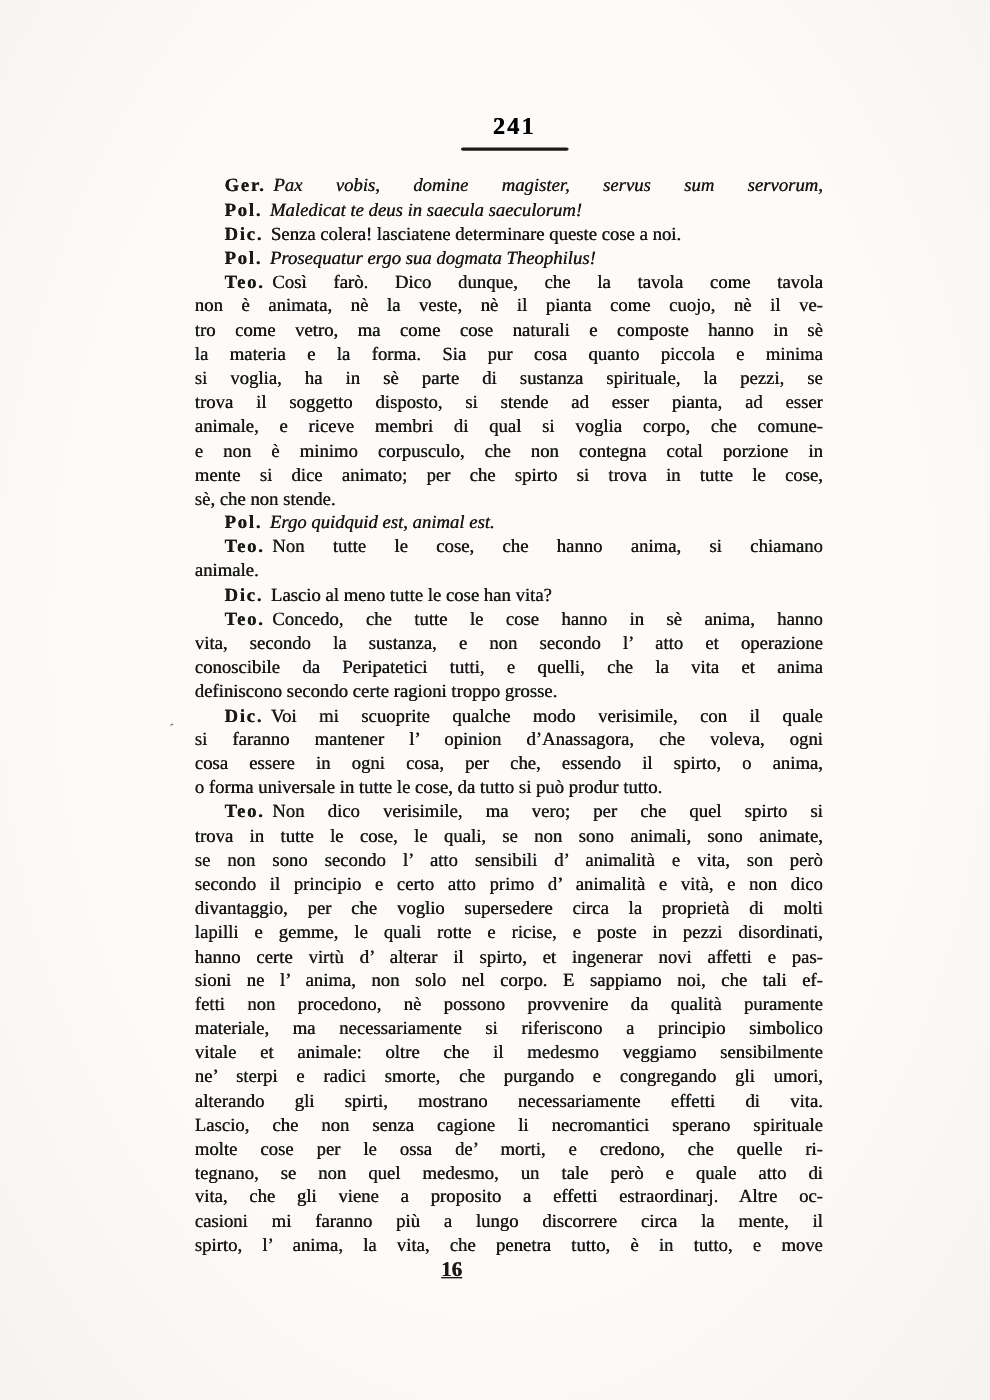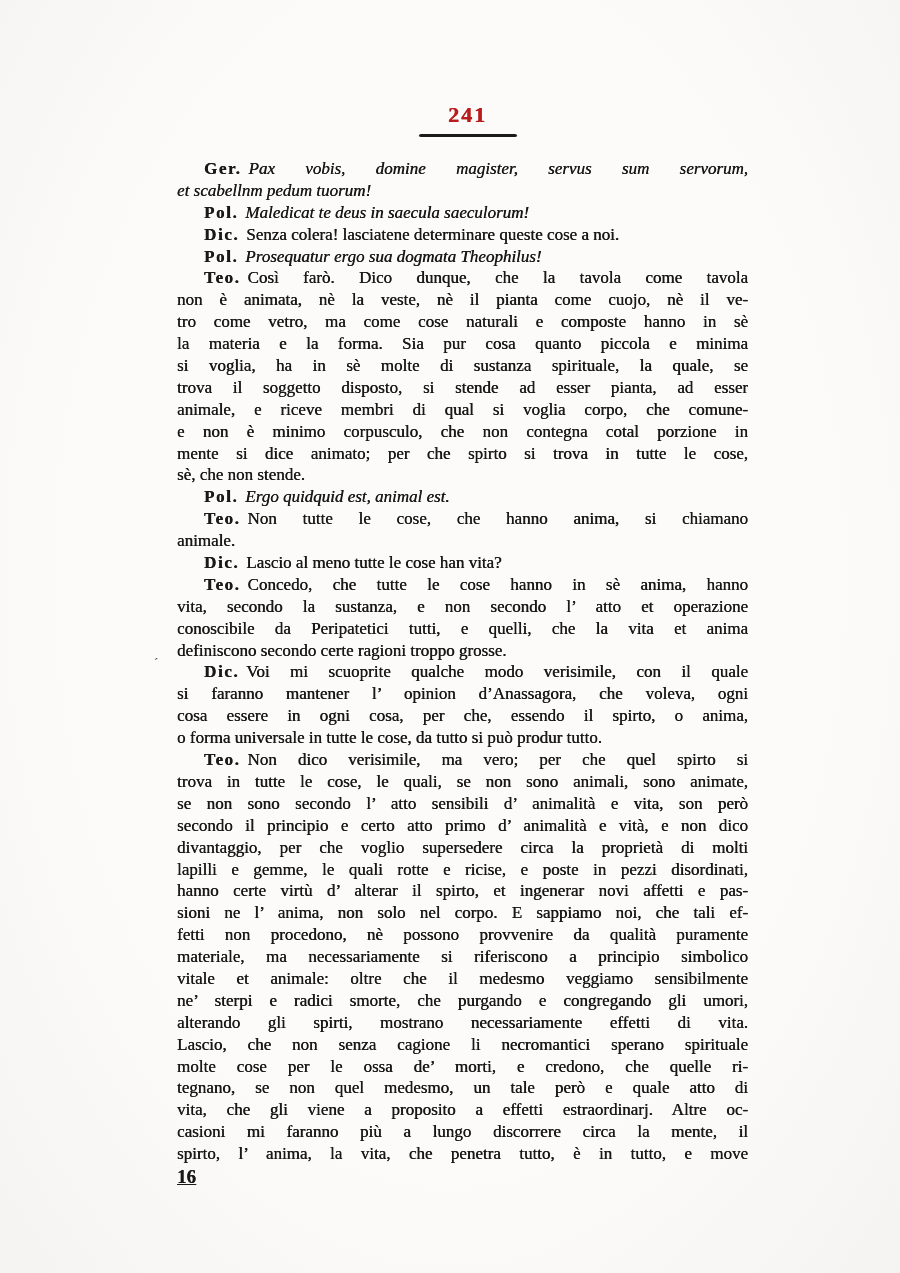--- a/index.html
+++ b/index.html
@@ -23,21 +23,21 @@
     position: absolute;
     left: 177px; top: 102px;
     width: 571px;
   }
   .folio-wrap { text-align: center; margin-left: 10px; }
   .folio {
     display: inline-block;
     font-size: 22px;
     font-weight: bold;
     letter-spacing: 2px;
-    color: #b91c1c;
+    color: #000000;
     text-shadow: 0.4px 0 0 currentColor;
   }
   .header-rule {
     width: 98px;
     height: 3px;
     margin: 6px auto 0 auto;
     background: #1c1b1a;
     border-radius: 2px / 1.5px;
   }
   .textblock {
@@ -58,21 +58,21 @@
   .speaker {
     font-weight: bold;
     font-style: normal;
     letter-spacing: 1.6px;
     margin-right: 7px;
   }
   .it .t { font-style: italic; }
   .signature {
     margin-top: 1px;
     padding-right: 104px;
-    text-align: left;
+    text-align: center;
     font-size: 19px;
     font-weight: bold;
     text-shadow: 0.3px 0 0 currentColor;
     text-decoration: underline;
   }
   .margin-artifact {
     position: absolute;
     left: 153px; top: 655px;
     font-size: 13px;
     color: #454442;
@@ -84,29 +84,28 @@
 
 <div class="page">
   <span class="margin-artifact">´</span>
   <div class="content">
     <div class="folio-wrap">
       <span class="folio">241</span>
       <div class="header-rule"></div>
     </div>
     <div class="textblock">
         <div class="line first it"><span class="speaker">Ger.</span><span class="t">Pax vobis, domine magister, servus sum servorum,</span></div>
-        <div class="line last it"><span class="t">et scabellnm pedum tuorum!</span></div>
         <div class="line first last it"><span class="speaker">Pol.</span><span class="t">Maledicat te deus in saecula saeculorum!</span></div>
         <div class="line first last"><span class="speaker">Dic.</span><span class="t">Senza colera! lasciatene determinare queste cose a noi.</span></div>
         <div class="line first last it"><span class="speaker">Pol.</span><span class="t">Prosequatur ergo sua dogmata Theophilus!</span></div>
         <div class="line first"><span class="speaker">Teo.</span><span class="t">Così farò.  Dico dunque, che la tavola come tavola</span></div>
         <div class="line"><span class="t">non è animata, nè la veste, nè il pianta come cuojo, nè il ve-</span></div>
         <div class="line"><span class="t">tro come vetro, ma come cose naturali e composte hanno in sè</span></div>
         <div class="line"><span class="t">la materia e la forma.  Sia pur cosa quanto piccola e minima</span></div>
-        <div class="line"><span class="t">si voglia, ha in sè molte di sustanza spirituale, la quale, se</span></div>
+        <div class="line"><span class="t">si voglia, ha in sè parte di sustanza spirituale, la pezzi, se</span></div>
         <div class="line"><span class="t">trova il soggetto disposto, si stende ad esser pianta, ad esser</span></div>
         <div class="line"><span class="t">animale, e riceve membri di qual si voglia corpo, che comune-</span></div>
         <div class="line"><span class="t">e non è minimo corpusculo, che non contegna cotal porzione in</span></div>
         <div class="line"><span class="t">mente si dice animato; per che spirto si trova in tutte le cose,</span></div>
         <div class="line last"><span class="t">sè, che non stende.</span></div>
         <div class="line first last it"><span class="speaker">Pol.</span><span class="t">Ergo quidquid est, animal est.</span></div>
         <div class="line first"><span class="speaker">Teo.</span><span class="t">Non tutte le cose, che hanno anima, si chiamano</span></div>
         <div class="line last"><span class="t">animale.</span></div>
         <div class="line first last"><span class="speaker">Dic.</span><span class="t">Lascio al meno tutte le cose han vita?</span></div>
         <div class="line first"><span class="speaker">Teo.</span><span class="t">Concedo, che tutte le cose hanno in sè anima, hanno</span></div>

